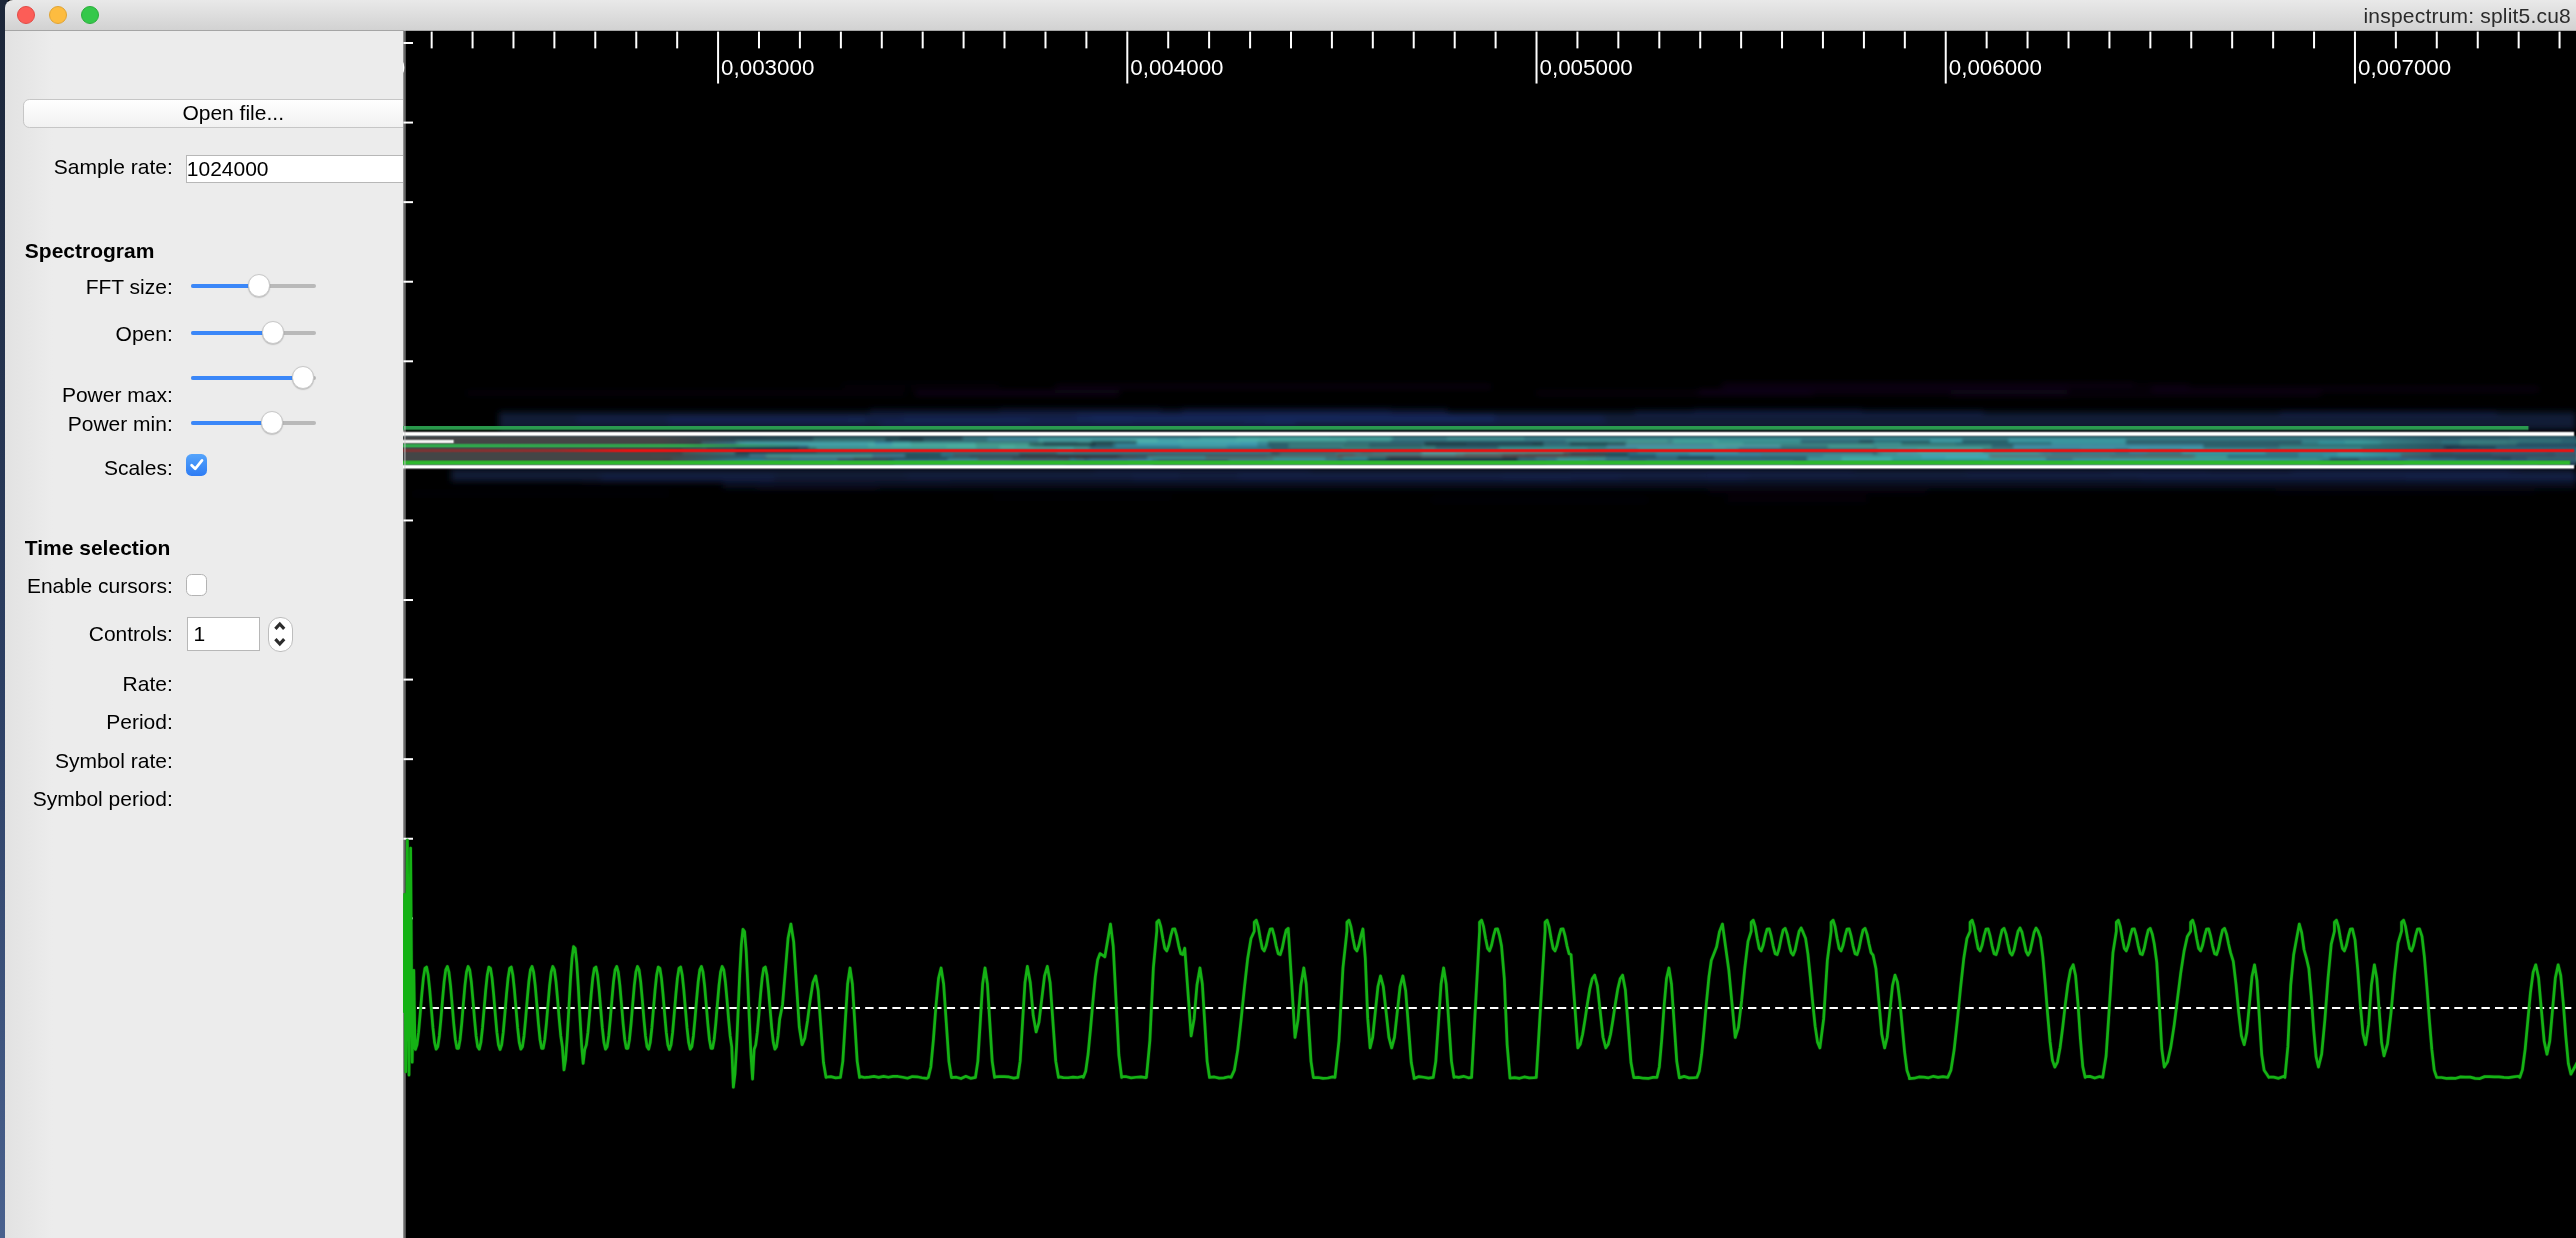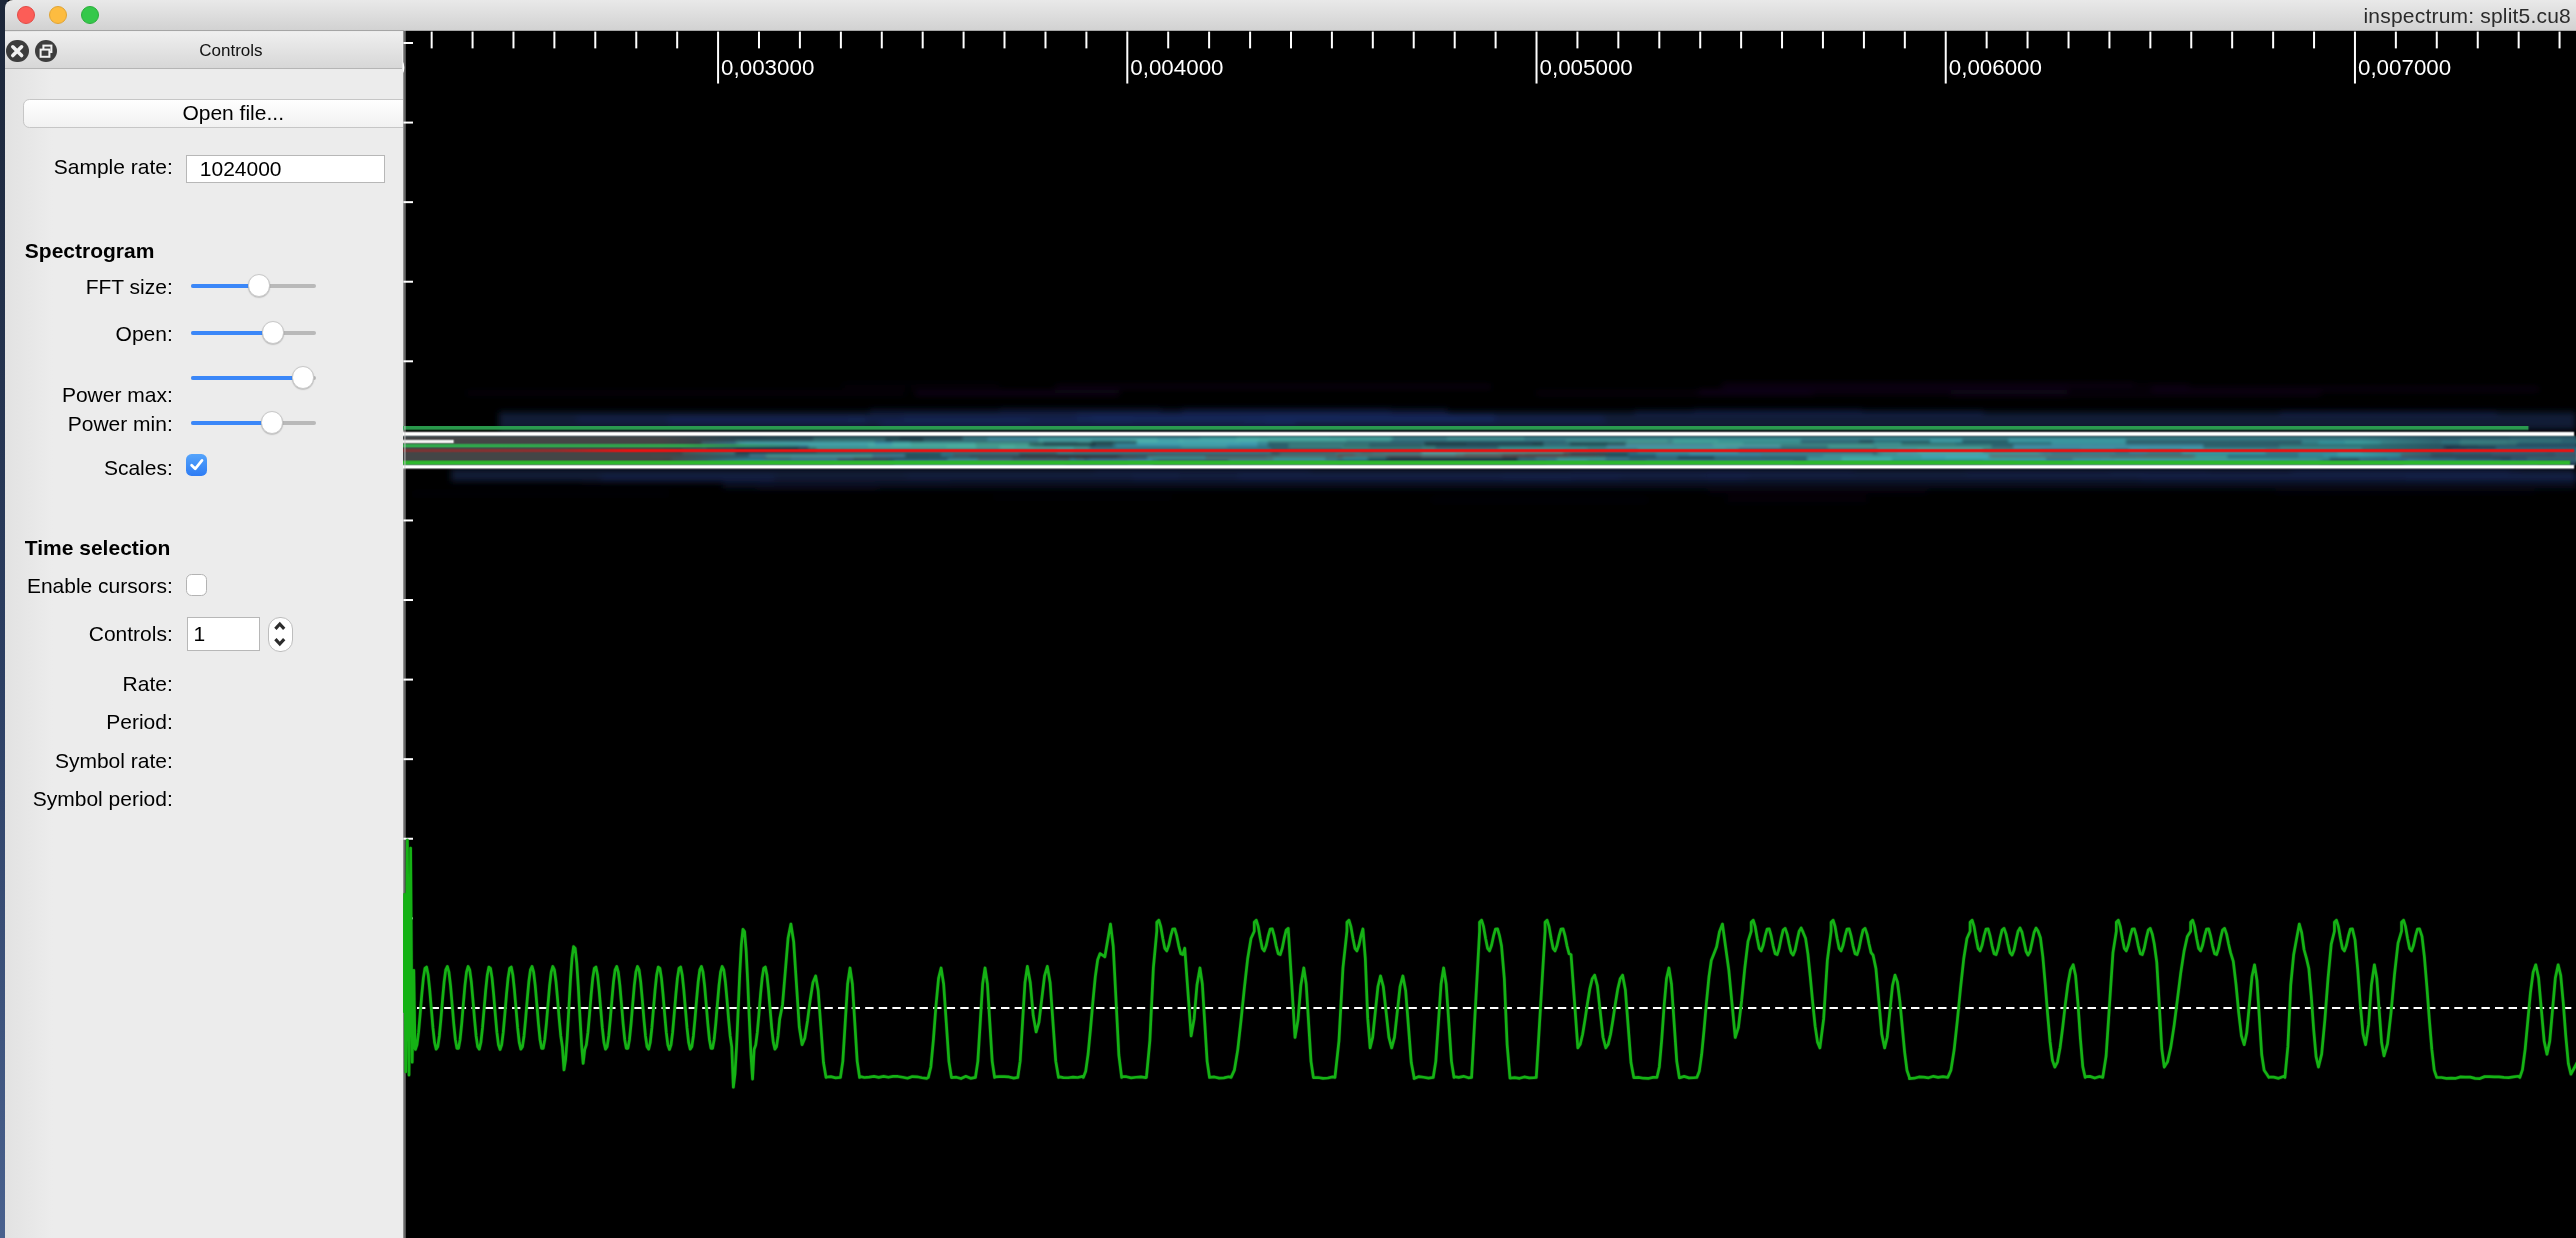--- a/index.html
+++ b/index.html
@@ -23,40 +23,26 @@
 </style></head>
 <body>
 <div class="abs" id="desk"></div>
 <div class="abs" id="titlebar"></div>
 <div class="abs" id="title">inspectrum: split5.cu8</div>
 <div class="abs tl" style="left:17px;background:#fc5d57;border:0.8px solid #e24b46"></div>
 <div class="abs tl" style="left:49px;background:#fdbc40;border:0.8px solid #e0a434"></div>
 <div class="abs tl" style="left:81px;background:#34c84a;border:0.8px solid #2aad3c"></div>
 
 <div class="abs" id="sidebar">
-  <div id="dockhead">
-    <div class="dockbtn" style="left:1.6px">
-      <svg width="22.4" height="22.4" viewBox="0 0 28 28">
-          <path d="M8.5 8.5 L19.5 19.5 M19.5 8.5 L8.5 19.5" stroke="#f2f2f2" stroke-width="4.5" stroke-linecap="round"></path>
-        </svg>
-    </div>
-    <div class="dockbtn" style="left:30px">
-      <svg width="22.4" height="22.4" viewBox="0 0 28 28">
-        <rect x="10.5" y="7" width="10" height="8" fill="none" stroke="#f2f2f2" stroke-width="2.5"></rect>
-        <rect x="7" y="12" width="11" height="9" fill="#3d3d3d" stroke="#f2f2f2" stroke-width="2.5"></rect>
-      </svg>
-    </div>
-    <div style="position:absolute;left:64px;right:8.8px;top:8.8px;text-align:center;font-size:17px;color:#111">Controls</div>
-  </div>
 
   <div class="abs" style="left:18.4px;top:68px;width:420px;height:29px;background:linear-gradient(#ffffff,#f1f1f1);
        border:1.6px solid #c6c6c6;border-radius:6.4px;text-align:center;font-size:21px;color:#000;line-height:26px">Open file...</div>
 
   <div class="lab" style="top:124px">Sample rate:</div>
-  <div class="inp" style="left:181px;top:124px;width:199px;height:28px;padding-left:13px;line-height:25.6px">1024000</div>
+  <div class="inp" style="left:181px;top:124px;width:218px;height:28px;padding-left:0;line-height:25.6px">1024000</div>
 
   <div class="hdr" style="top:208px">Spectrogram</div>
 
   <div class="lab" style="top:244px">FFT size:</div>
   <div class="track" style="top:253px">
       <div class="fill" style="width:68px"></div>
       <div class="knob" style="left:57px"></div>
     </div>
   <div class="lab" style="top:291px">Open:</div>
   <div class="track" style="top:300px">

